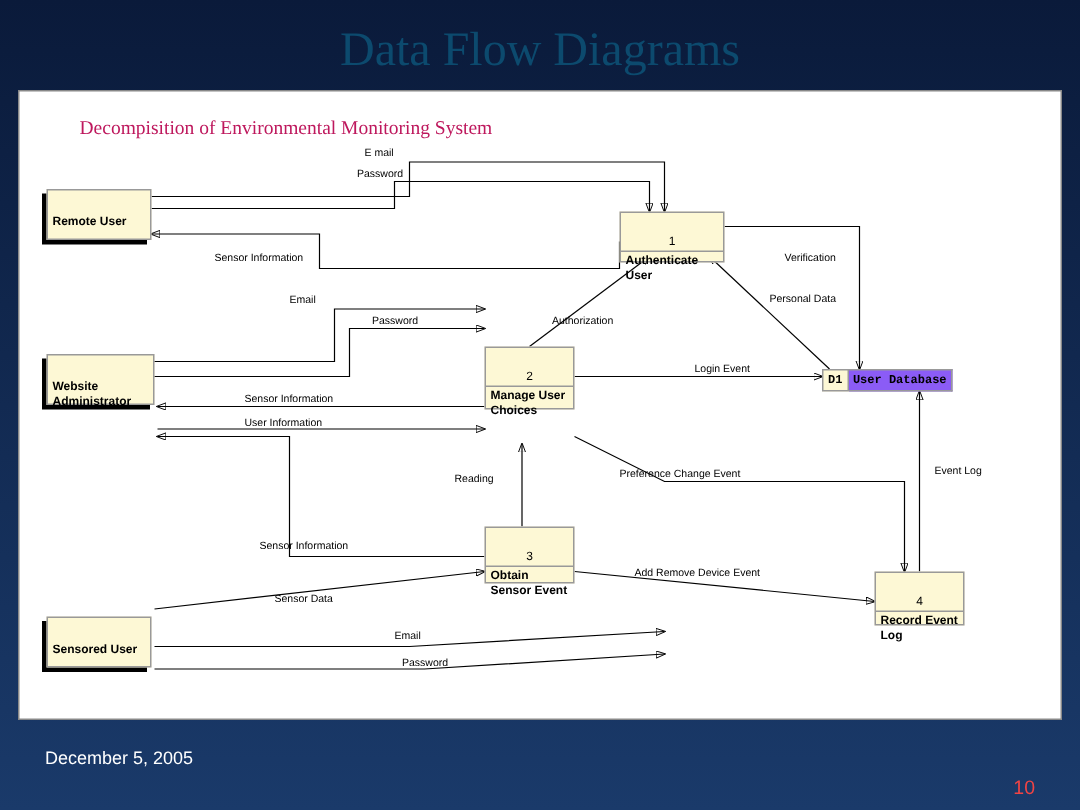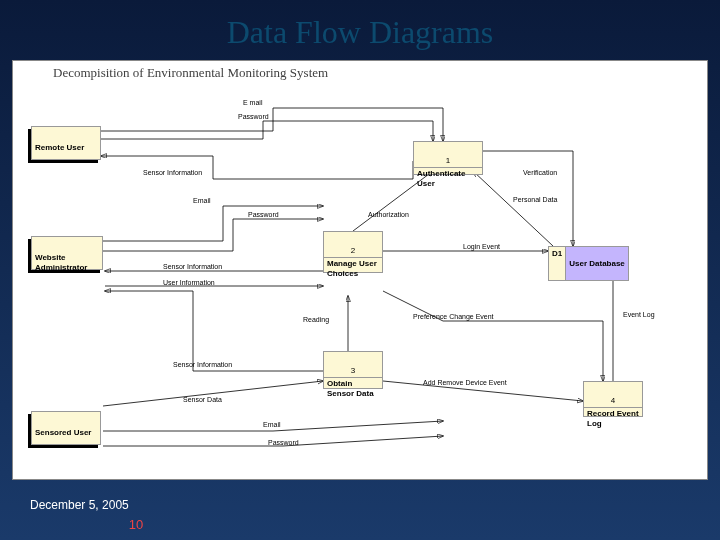--- a/index.html
+++ b/index.html
@@ -22,32 +22,32 @@
     top: 60px;
     width: 696px;
     height: 420px;
     background: #fff;
     border: 1px solid #888;
     font-family: Arial, sans-serif;
   }
   .diagram-title {
     position: absolute;
     left: 40px;
-    top: 4px;
+    top: 16px;
     font-size: 13px;
-    color: #404040;
+    color: #be185d;
     font-family: "Times New Roman", serif;
   }
   .footer {
     position: absolute;
     bottom: 8px;
     left: 0;
     width: 720px;
     display: flex;
-    justify-content: flex-start;
+    justify-content: space-between;
     align-items: center;
     padding: 0 30px;
     color: #fff;
     font-family: Arial, sans-serif;
     font-size: 12px;
   }
   .footer-center { text-align: center; line-height: 1.2; }
   .footer-right { color: #ef4444; font-size: 13px; margin-top: 40px; }
 
   .box {
@@ -59,23 +59,24 @@
     line-height: 1.1;
   }
   .box .num { font-size: 8px; text-align: center; border-bottom: 1px solid #999; margin: -2px -3px 1px -3px; padding: 1px 0; }
   .box .label { font-weight: bold; font-size: 8px; }
   .shadow { box-shadow: -3px 3px 0 #000; }
   .dstore {
     position: absolute;
     display: flex;
     font-size: 8px;
     font-weight: bold;
+    font-family: Liberation Mono, monospace;
   }
   .dstore .dlabel { background: #fdf8d5; border: 1px solid #999; padding: 2px 3px; }
-  .dstore .dname { background: #c4b5fd; border: 1px solid #999; border-left: none; padding: 12px 3px; }
+  .dstore .dname { background: #8b5cf6; border: 1px solid #999; border-left: none; padding: 2px 3px; }
   .flow-label {
     position: absolute;
     font-size: 7px;
     color: #000;
     white-space: nowrap;
   }
   svg.lines { position: absolute; left: 0; top: 0; width: 696px; height: 420px; pointer-events: none; }
   svg.lines line, svg.lines path, svg.lines polyline { stroke: #000; stroke-width: 0.8; fill: none; }
   .arrow { marker-end: url(#ah); }
 </style>
@@ -141,21 +142,21 @@
   <div class="box" style="left:400px; top:80px; width:70px; height:32px;">
     <div class="num">1</div>
     <span class="label">Authenticate User</span>
   </div>
   <div class="box" style="left:310px; top:170px; width:60px; height:42px;">
     <div class="num">2</div>
     <span class="label">Manage User Choices</span>
   </div>
   <div class="box" style="left:310px; top:290px; width:60px; height:38px;">
     <div class="num">3</div>
-    <span class="label">Obtain Sensor Data</span>
+    <span class="label">Obtain Sensor Event</span>
   </div>
   <div class="box" style="left:570px; top:320px; width:60px; height:36px;">
     <div class="num">4</div>
     <span class="label">Record Event Log</span>
   </div>
 
   <div class="dstore" style="left:535px; top:185px;">
     <div class="dlabel">D1</div>
     <div class="dname">User Database</div>
   </div>

